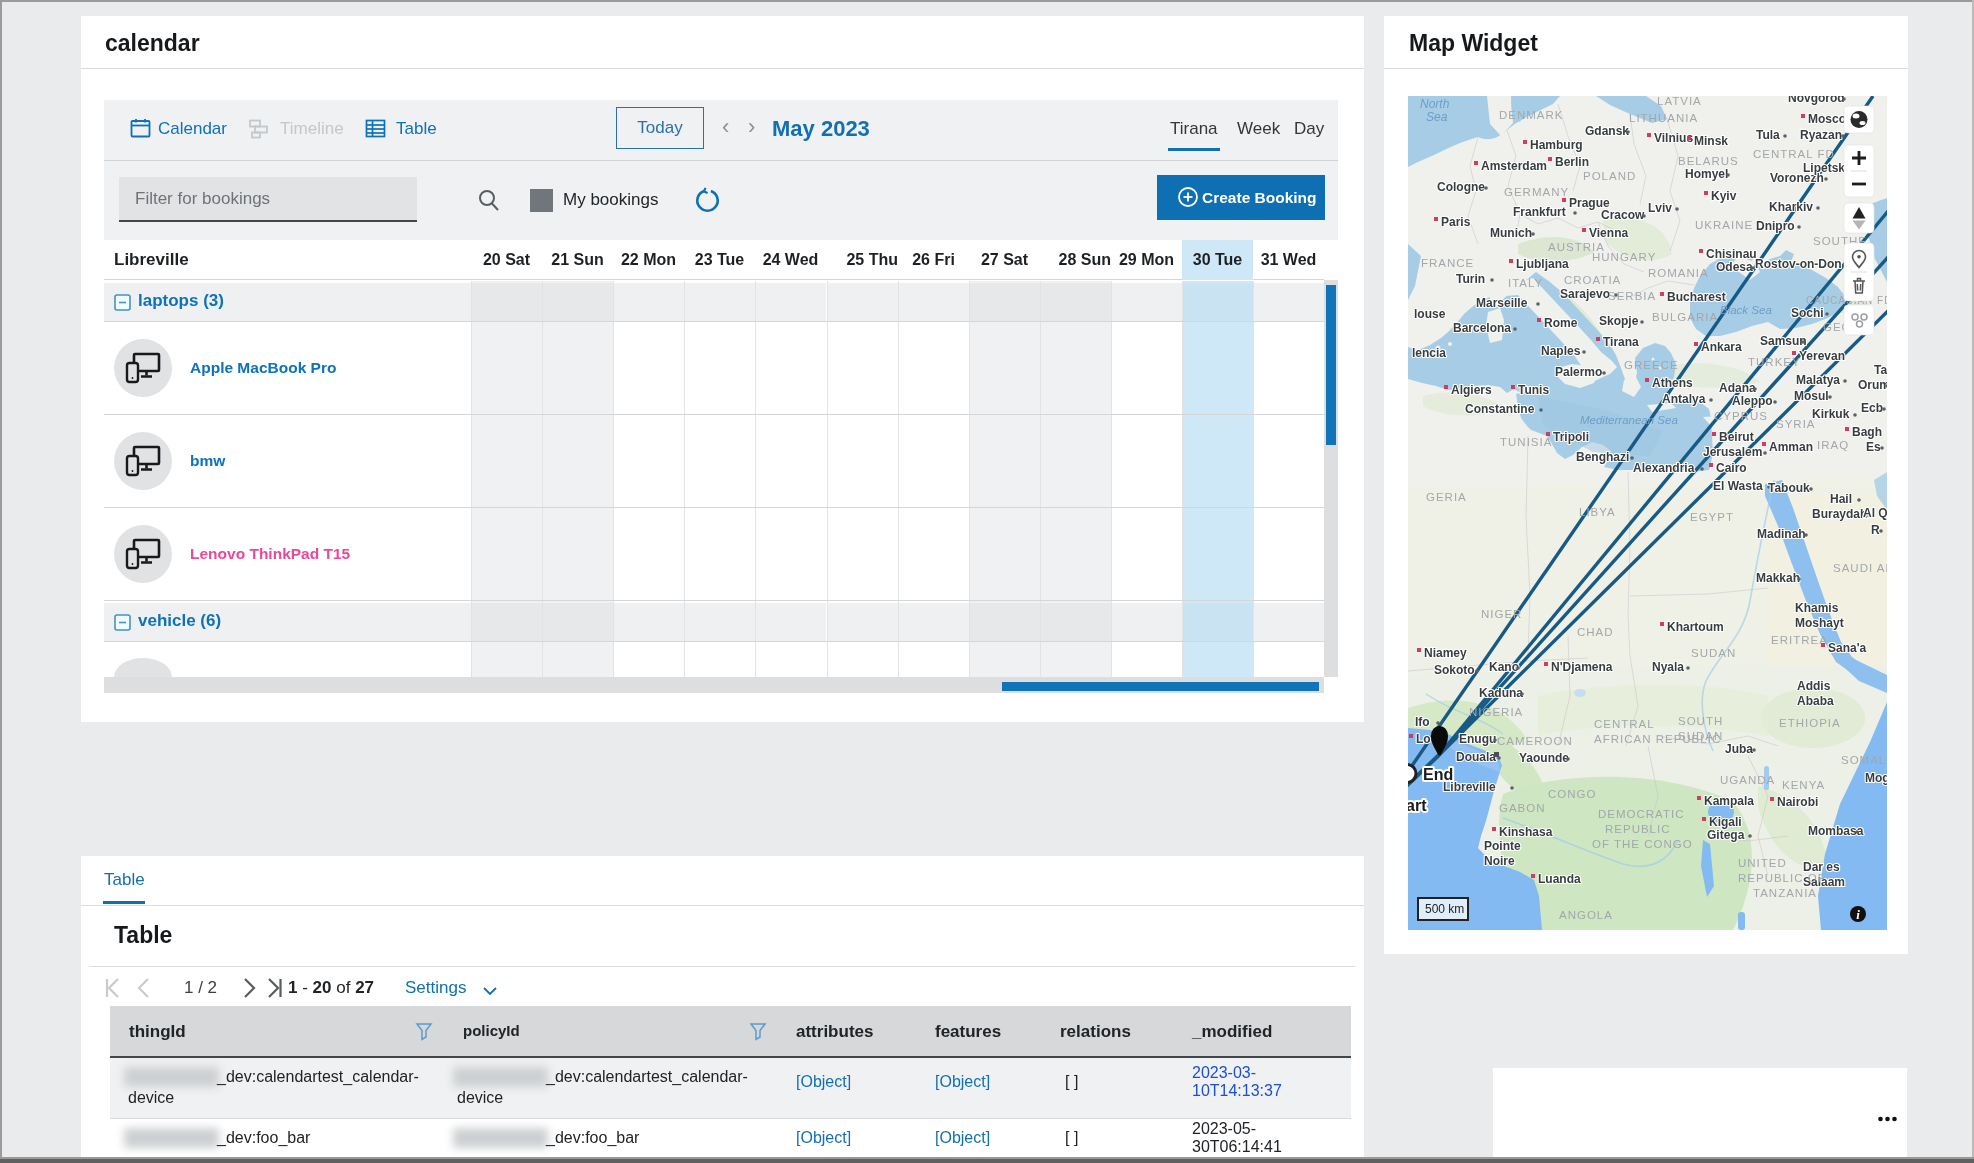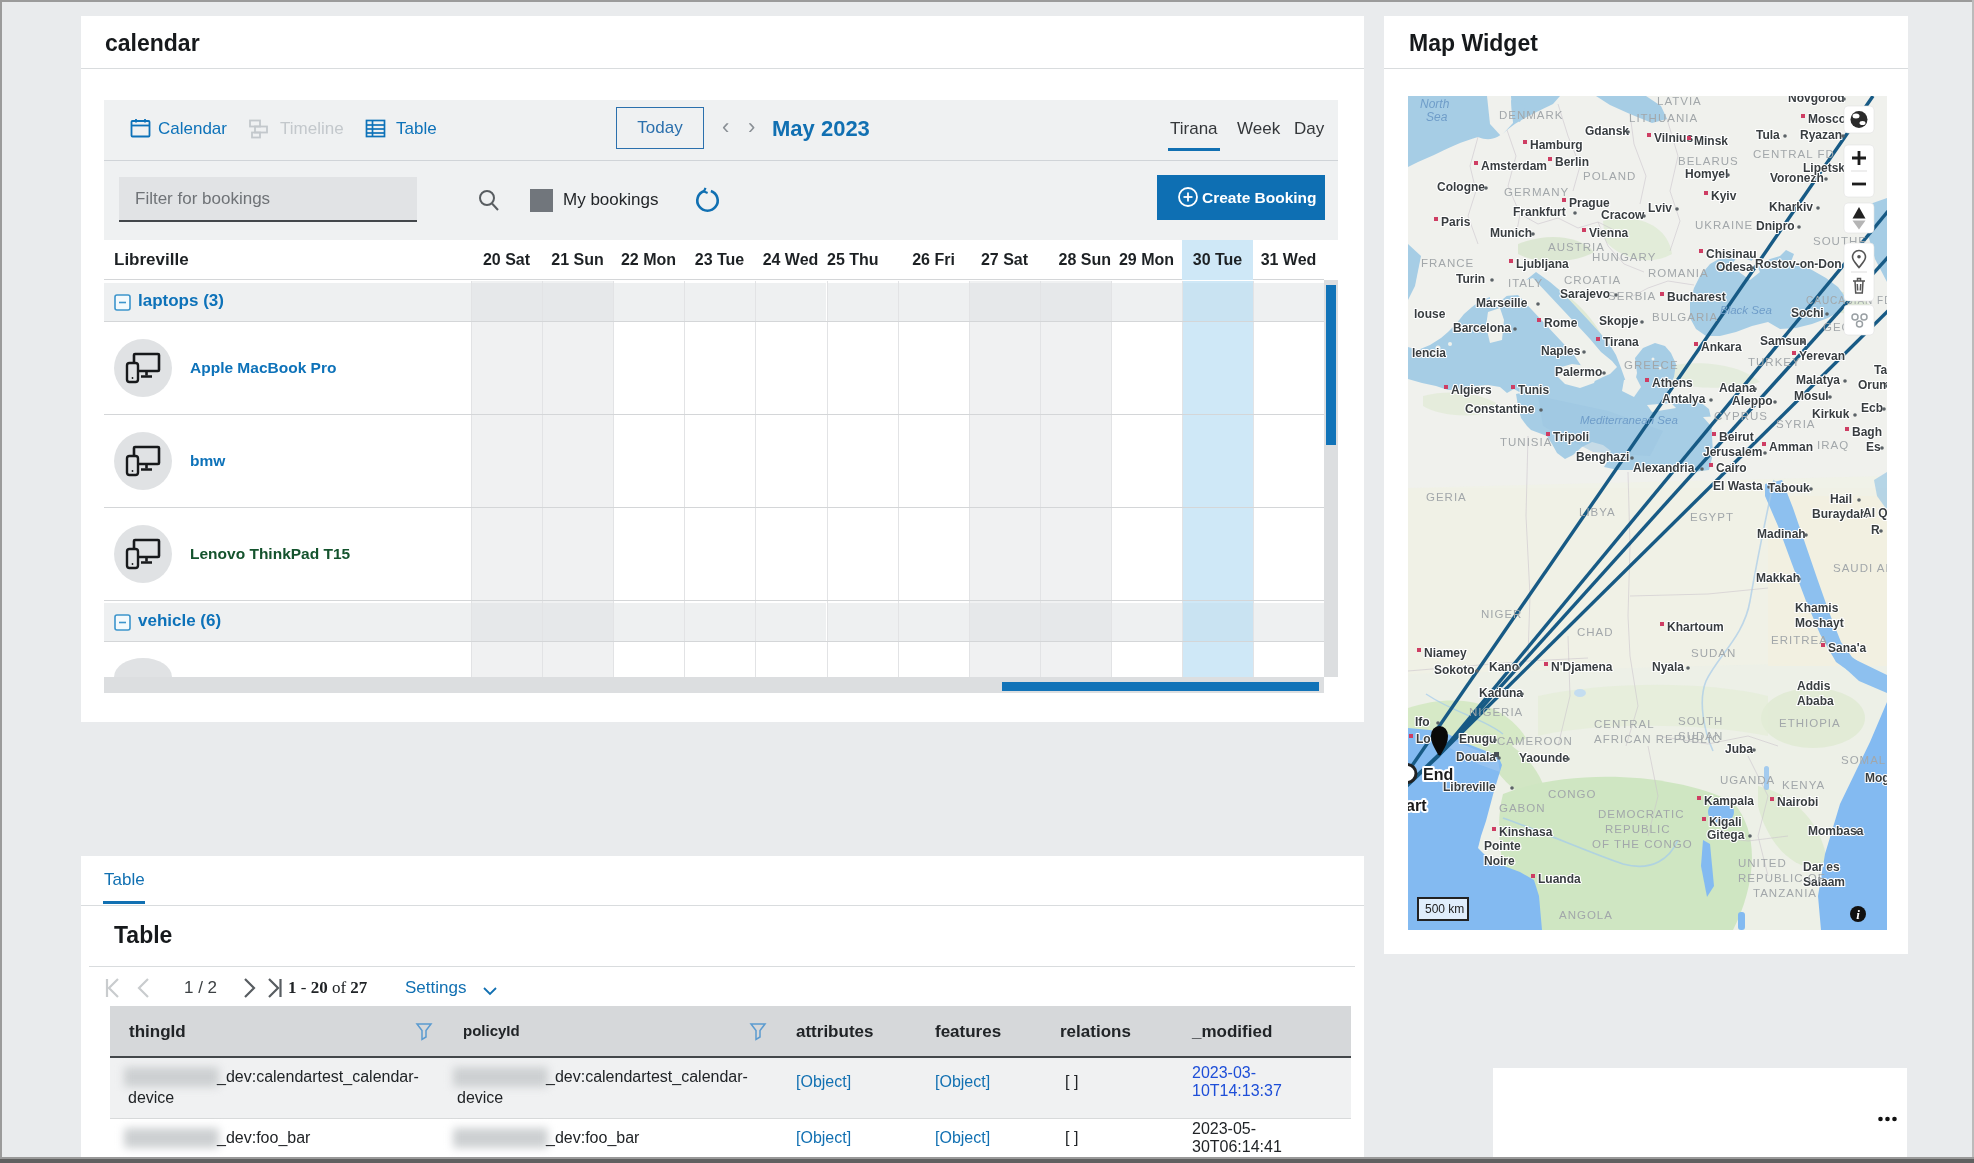--- a/index.html
+++ b/index.html
@@ -75,21 +75,21 @@
     <div class="abs bold" style="left:45px;top:14px;font-size:15.5px;color:#fff;white-space:nowrap;">Create Booking</div>
   </div>
 
 <div class="abs" style="left:23px;top:224px;width:1220px;height:40px;border-bottom:1px solid #d4d6d8;background:#fff;"></div>
 <div class="abs bold" style="left:33px;top:234px;font-size:17px;color:#1d2124;">Libreville</div>
 <div class="abs bold" style="left:390px;top:224px;width:71px;height:40px;background:transparent;font-size:16px;color:#1d2124;text-align:center;line-height:40px;">20 Sat</div>
 <div class="abs bold" style="left:461px;top:224px;width:71px;height:40px;background:transparent;font-size:16px;color:#1d2124;text-align:center;line-height:40px;">21 Sun</div>
 <div class="abs bold" style="left:532px;top:224px;width:71px;height:40px;background:transparent;font-size:16px;color:#1d2124;text-align:center;line-height:40px;">22 Mon</div>
 <div class="abs bold" style="left:603px;top:224px;width:71px;height:40px;background:transparent;font-size:16px;color:#1d2124;text-align:center;line-height:40px;">23 Tue</div>
 <div class="abs bold" style="left:674px;top:224px;width:71px;height:40px;background:transparent;font-size:16px;color:#1d2124;text-align:center;line-height:40px;">24 Wed</div>
-<div class="abs bold" style="left:746px;top:224px;width:71px;height:40px;background:transparent;font-size:16px;color:#1d2124;text-align:left;line-height:40px;">25 Thu</div>
+<div class="abs bold" style="left:746px;top:224px;width:71px;height:40px;background:transparent;font-size:16px;color:#1d2124;text-align:right;line-height:40px;">25 Thu</div>
 <div class="abs bold" style="left:817px;top:224px;width:71px;height:40px;background:transparent;font-size:16px;color:#1d2124;text-align:center;line-height:40px;">26 Fri</div>
 <div class="abs bold" style="left:888px;top:224px;width:71px;height:40px;background:transparent;font-size:16px;color:#1d2124;text-align:center;line-height:40px;">27 Sat</div>
 <div class="abs bold" style="left:959px;top:224px;width:71px;height:40px;background:transparent;font-size:16px;color:#1d2124;text-align:right;line-height:40px;">28 Sun</div>
 <div class="abs bold" style="left:1030px;top:224px;width:71px;height:40px;background:transparent;font-size:16px;color:#1d2124;text-align:center;line-height:40px;">29 Mon</div>
 <div class="abs bold" style="left:1101px;top:224px;width:71px;height:40px;background:#cfe8f7;font-size:16px;color:#1d2124;text-align:center;line-height:40px;">30 Tue</div>
 <div class="abs bold" style="left:1172px;top:224px;width:71px;height:40px;background:transparent;font-size:16px;color:#1d2124;text-align:center;line-height:40px;">31 Wed</div>
 <div class="abs" style="left:23px;top:265px;width:367px;height:2px;background:#fff;"></div>
 <div class="abs" style="left:390.0px;top:265px;width:71.1px;height:2px;background:#f0f1f2;border-left:1px solid #e2e3e5;"></div>
 <div class="abs" style="left:461.1px;top:265px;width:71.1px;height:2px;background:#f0f1f2;border-left:1px solid #e2e3e5;"></div>
 <div class="abs" style="left:532.2px;top:265px;width:71.1px;height:2px;background:#ffffff;border-left:1px solid #e2e3e5;"></div>
@@ -183,21 +183,21 @@
 <div class="abs" style="left:1172.1px;top:492px;width:71.1px;height:92px;background:#ffffff;border-left:1px solid #e2e3e5;"></div>
 <div class="abs" style="left:23px;top:584px;width:1220px;height:1px;background:#d4d6d8;"></div>
 <div class="abs" style="left:33px;top:509px;width:58px;height:58px;border-radius:50%;background:#e0e2e4;overflow:hidden;">
 <svg width="58" height="58" viewBox="0 0 58 58" fill="none">
  <rect x="20" y="15" width="25" height="17" rx="1" stroke="#17191b" stroke-width="2.6"></rect>
  <line x1="32.5" y1="32" x2="32.5" y2="36.5" stroke="#17191b" stroke-width="2.6"></line>
  <line x1="27" y1="37.5" x2="38" y2="37.5" stroke="#17191b" stroke-width="2.6"></line>
  <rect x="13" y="24" width="11" height="19" rx="2.5" fill="#e0e2e4" stroke="#17191b" stroke-width="2.4"></rect>
  <circle cx="18.5" cy="39" r="0.9" fill="#17191b"></circle>
 </svg></div>
-<div class="abs bold" style="left:109px;top:529px;font-size:15.5px;color:#14532d;">Lenovo ThinkPad T15</div>
+<div class="abs bold" style="left:109px;top:529px;font-size:15.5px;color:#ec4899;">Lenovo ThinkPad T15</div>
 <div class="abs" style="left:23px;top:585px;width:367px;height:2px;background:#fff;"></div>
 <div class="abs" style="left:390.0px;top:585px;width:71.1px;height:2px;background:#f0f1f2;border-left:1px solid #e2e3e5;"></div>
 <div class="abs" style="left:461.1px;top:585px;width:71.1px;height:2px;background:#f0f1f2;border-left:1px solid #e2e3e5;"></div>
 <div class="abs" style="left:532.2px;top:585px;width:71.1px;height:2px;background:#ffffff;border-left:1px solid #e2e3e5;"></div>
 <div class="abs" style="left:603.3px;top:585px;width:71.1px;height:2px;background:#ffffff;border-left:1px solid #e2e3e5;"></div>
 <div class="abs" style="left:674.4px;top:585px;width:71.1px;height:2px;background:#ffffff;border-left:1px solid #e2e3e5;"></div>
 <div class="abs" style="left:745.5px;top:585px;width:71.1px;height:2px;background:#ffffff;border-left:1px solid #e2e3e5;"></div>
 <div class="abs" style="left:816.6px;top:585px;width:71.1px;height:2px;background:#ffffff;border-left:1px solid #e2e3e5;"></div>
 <div class="abs" style="left:887.7px;top:585px;width:71.1px;height:2px;background:#f0f1f2;border-left:1px solid #e2e3e5;"></div>
 <div class="abs" style="left:958.8px;top:585px;width:71.1px;height:2px;background:#f0f1f2;border-left:1px solid #e2e3e5;"></div>
@@ -262,21 +262,21 @@
         <line x1="3" y1="4" x2="3" y2="22"></line>
         <path d="M44,4 L35,13 L44,22"></path>
       </g>
       <g stroke="#585d61" stroke-width="2.2">
         <path d="M141,4 L150,13 L141,22"></path>
         <path d="M165,4 L174,13 L165,22"></path>
         <line x1="176.5" y1="4" x2="176.5" y2="22"></line>
       </g>
     </svg>
 <div class="abs" style="left:80px;top:3px;font-size:17px;color:#3c4043;">1 / 2</div>
-<div class="abs" style="left:184px;top:3px;font-size:17px;color:#212427;font-family:Liberation Serif, serif;"><b>1</b> - <b>20</b> of <b>27</b></div>
+<div class="abs" style="left:184px;top:3px;font-size:17px;color:#212427;"><b>1</b> - <b>20</b> of <b>27</b></div>
 <div class="abs" style="left:301px;top:3px;font-size:17px;color:#1170b2;">Settings</div>
 <div class="abs" style="left:378px;top:8px;"><svg width="16" height="12">
         <path d="M2,3 L8,9 L14,3" stroke="#1170b2" stroke-width="1.8" fill="none"></path>
       </svg></div>
 </div>
 <div class="abs" style="left:110px;top:1006px;width:1241px;height:52px;background:#d6d8da;border-bottom:2px solid #43474a;"></div>
 <div class="abs bold" style="left:129px;top:1022px;font-size:17px;color:#212427;">thingId</div>
 <div class="abs bold" style="left:463px;top:1022px;font-size:15px;color:#212427;">policyId</div>
 <div class="abs bold" style="left:796px;top:1022px;font-size:17px;color:#212427;">attributes</div>
 <div class="abs bold" style="left:935px;top:1022px;font-size:17px;color:#212427;">features</div>

